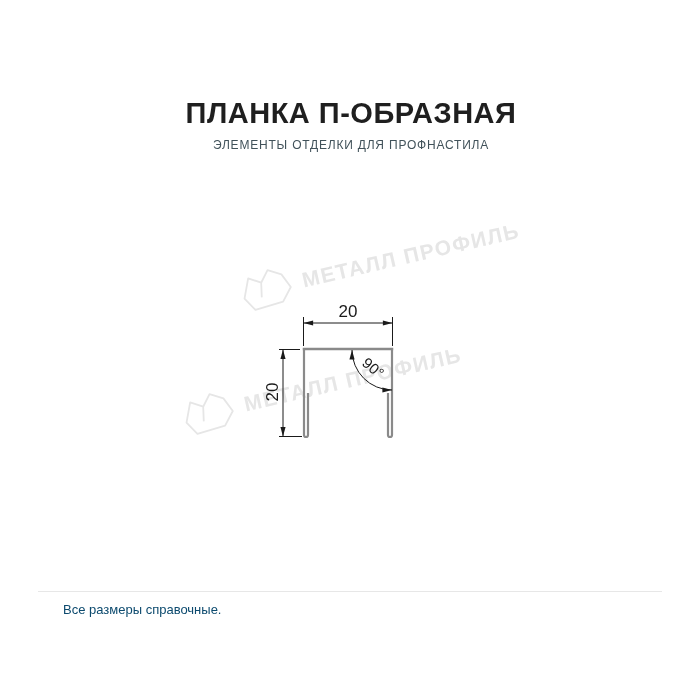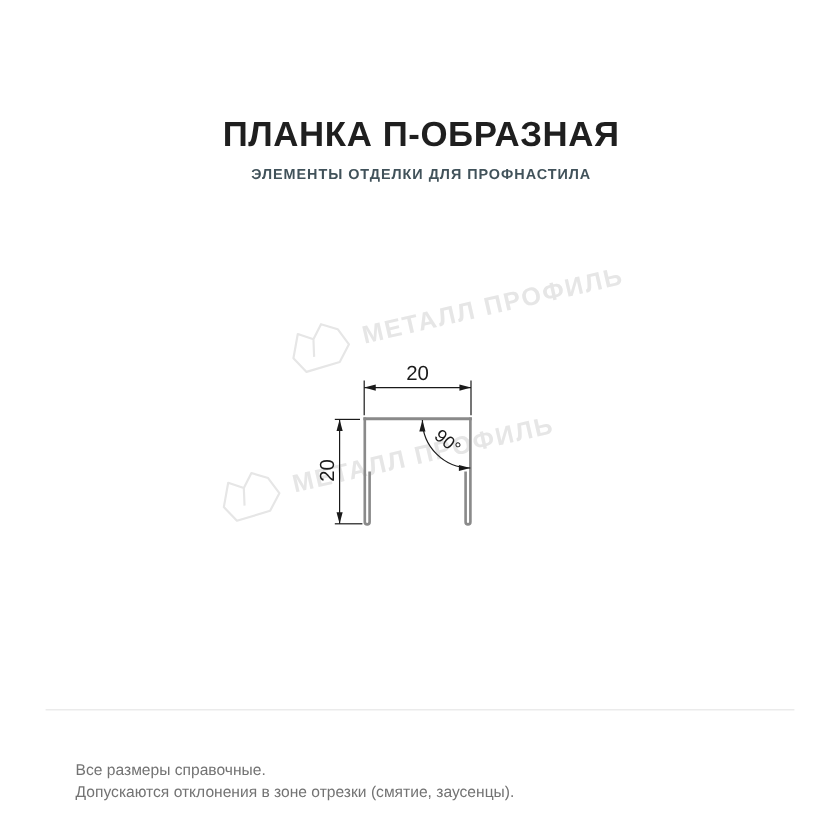--- a/index.html
+++ b/index.html
@@ -9,21 +9,21 @@
   }
   .page{position:absolute;inset:0;background:#ffffff;}
 
   
   .header{position:absolute;top:98px;left:1px;width:700px;text-align:center;}
   .title{
     font-weight:800;font-size:29px;line-height:31px;letter-spacing:0.5px;
     color:#1f1f1f;margin:0;
   }
   .subtitle{
-    margin-top:9px;font-size:12px;font-weight:700;letter-spacing:0.8px;
+    margin-top:9px;font-size:12px;font-weight:400;letter-spacing:0.8px;
     color:#41525a;
   }
 
   
   .watermark{
     position:absolute;display:flex;align-items:center;gap:10px;
     transform:rotate(-13deg);transform-origin:left center;
     pointer-events:none;white-space:nowrap;
   }
   .watermark .wm-text{
@@ -34,22 +34,22 @@
 
   
   .drawing-svg{position:absolute;left:0;top:0;}
 
   
   .footer-divider{
     position:absolute;left:38px;right:38px;top:591px;height:0;
     border-top:1px solid #e7e7e7;
   }
   .footer{
-    position:absolute;left:63px;top:633px;width:600px;
-    font-size:13px;line-height:18px;color:#737373;
+    position:absolute;left:63px;top:601px;width:600px;
+    font-size:13px;line-height:18px;color:#0c4a6e;
   }
 </style>
 </head>
 <body>
 
 <div class="page">
 
   <div class="header">
     <div class="title">
       <div>ПЛАНКА П-ОБРАЗНАЯ</div>
@@ -103,16 +103,15 @@
     <g font-family="Liberation Sans, sans-serif" font-size="17" fill="#1a1a1a">
       <text x="348" y="317" text-anchor="middle">20</text>
       <text x="278" y="392" text-anchor="middle" transform="rotate(-90 278 392)">20</text>
       <text x="373" y="373" text-anchor="middle" font-size="15" transform="rotate(40 373 368)">90°</text>
     </g>
   </svg>
 
   <div class="footer-divider"></div>
   <div class="footer">
     <div>Все размеры справочные.</div>
-    <div>Допускаются отклонения в зоне отрезки (смятие, заусенцы).</div>
   </div>
 
 </div>
 
 </body></html>

